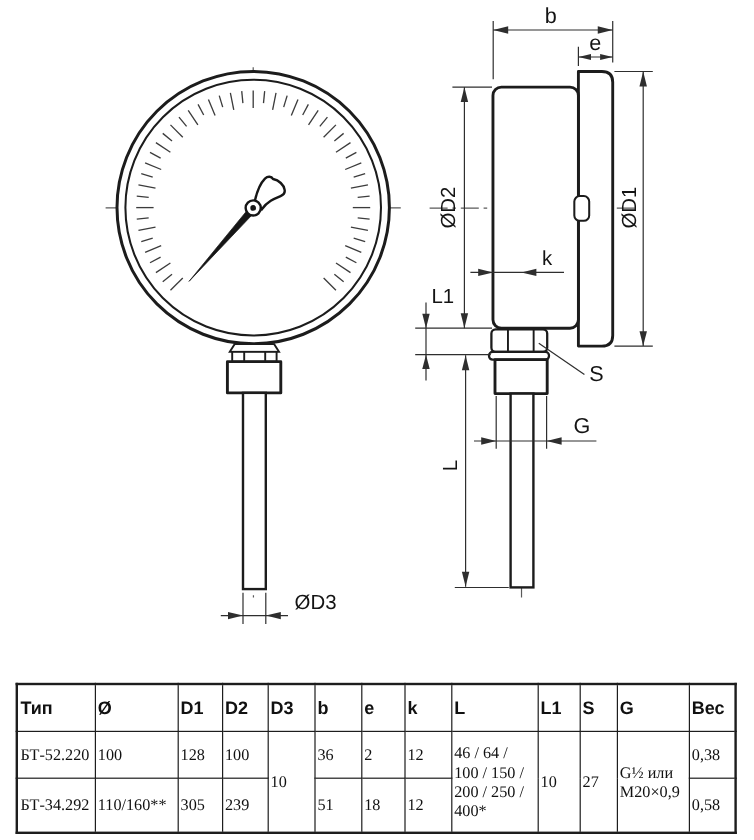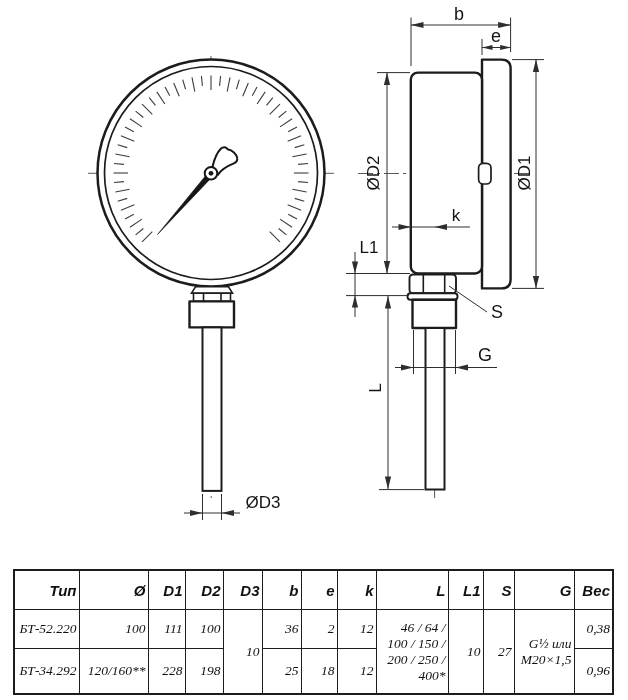--- a/index.html
+++ b/index.html
@@ -14,22 +14,22 @@
   .dim{stroke:#2e2e2e;stroke-width:1;fill:none;}
   .arrow{fill:#2e2e2e;stroke:none;}
   .cl{stroke:#5a5a5a;stroke-width:1;fill:none;}
   .tick{stroke:#3c3c3c;stroke-width:1.1;}
   .dlabel{font-family:"Liberation Sans",sans-serif;font-size:17px;fill:#141414;}
   .dlabel-lg{font-family:"Liberation Sans",sans-serif;font-size:18px;fill:#141414;}
 
   
   .spec-table{position:absolute;left:13px;top:569px;width:599px;border-collapse:collapse;
               table-layout:fixed;background:#fff;}
-  .spec-table th,.spec-table td{border:1.5px solid #1d1d1d;text-align:right;vertical-align:middle;
-              padding:1px 2px;overflow:hidden;font-style:italic;}
+  .spec-table th,.spec-table td{border:1.5px solid #1d1d1d;text-align:left;vertical-align:middle;
+              padding:1px 2px;overflow:hidden;}
   .spec-table{border:2px solid #1d1d1d;}
   .spec-table th{font-family:"Liberation Sans",sans-serif;font-weight:bold;font-size:15px;
               color:#111;height:36px;}
   .spec-table td{font-family:"Liberation Serif",serif;font-size:13.5px;color:#111;}
   .row-1 td{height:36px;}
   .row-2 td{height:42px;}
 </style>
 </head>
 <body>
 
@@ -247,38 +247,38 @@
     <th>k</th>
     <th>L</th>
     <th>L1</th>
     <th>S</th>
     <th>G</th>
     <th>Вес</th>
   </tr>
   <tr class="row-1">
     <td>БТ-52.220</td>
     <td>100</td>
-    <td>111</td>
+    <td>128</td>
     <td>100</td>
     <td rowspan="2">10</td>
     <td>36</td>
     <td>2</td>
     <td>12</td>
     <td rowspan="2">46 / 64 / 100 / 150 / 200 / 250 / 400*</td>
     <td rowspan="2">10</td>
     <td rowspan="2">27</td>
-    <td rowspan="2">G½ или М20×1,5</td>
+    <td rowspan="2">G½ или М20×0,9</td>
     <td>0,38</td>
   </tr>
   <tr class="row-2">
     <td>БТ-34.292</td>
-    <td>120/160**</td>
-    <td>228</td>
-    <td>198</td>
-    <td>25</td>
+    <td>110/160**</td>
+    <td>305</td>
+    <td>239</td>
+    <td>51</td>
     <td>18</td>
     <td>12</td>
-    <td>0,96</td>
+    <td>0,58</td>
   </tr>
 </tbody>
     </table>
 
 </div>
 
 </body></html>

